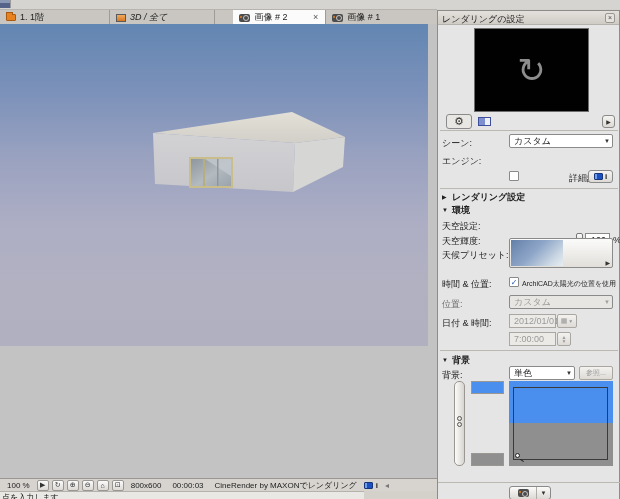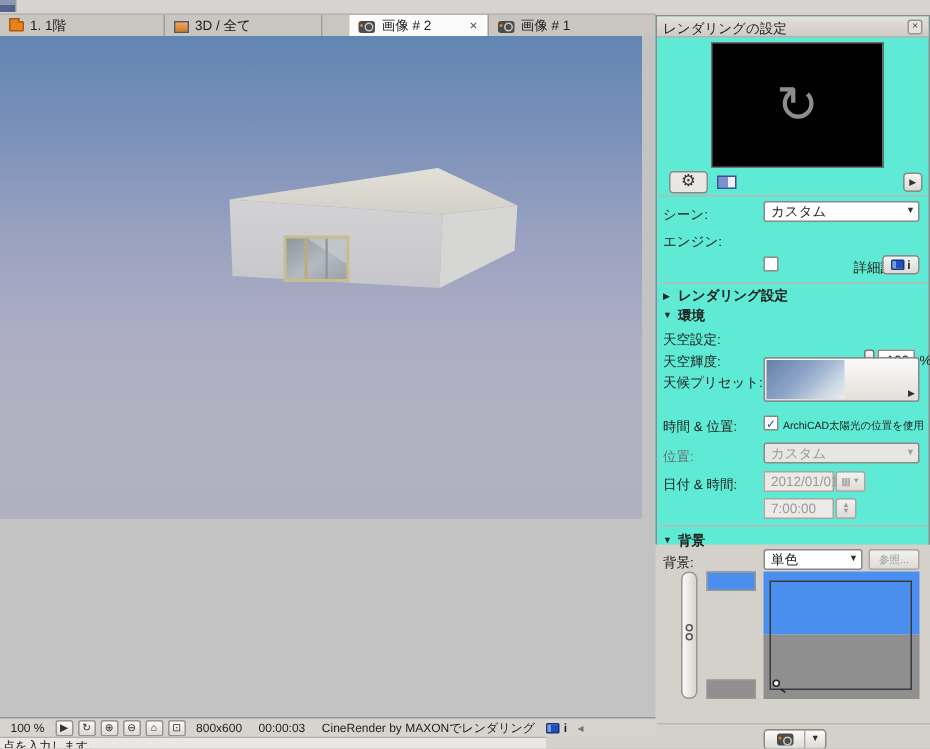--- a/index.html
+++ b/index.html
@@ -35,21 +35,21 @@
   .vp-btn { height:11px; min-width:12px; border:1px solid #9a9793; border-radius:2px; background:linear-gradient(#fbfbfb,#dcdad6); display:flex; align-items:center; justify-content:center; font-size:7px; color:#333; }
   .vp-text { white-space:nowrap; color:#222; padding:0 4px; }
   .cine-icon { width:9px; height:7px; background:linear-gradient(90deg,#6fa0e8 30%,#1d4fc0 30%); border:1px solid #16357a; border-radius:1px; }
   .info-i { font-size:8px; font-weight:bold; color:#222; }
 
   
   .statusbar { position:absolute; left:0; top:491px; width:364px; height:8px; background:#eae8e4; border-top:1px solid #b5b2ad; overflow:hidden; }
   .statusbar span { position:absolute; left:2px; top:0px; font-size:8px; color:#111; }
 
   
-  .panel { position:absolute; left:437px; top:10px; width:183px; height:353px; background:#5eead4; border:1px solid #8c8c8c; border-bottom:none; }
+  .panel { position:absolute; left:437px; top:10px; width:183px; height:489px; background:#e5e5e5; border:1px solid #8c8c8c; border-bottom:none; }
   .p-abs { position:absolute; }
   .p-title { left:0; top:0; width:100%; height:14px; background:linear-gradient(#e4e1dc,#cfccc6); border-bottom:1px solid #b5b2ad; }
   .p-title-text { position:absolute; left:4px; top:2px; }
   .p-close { position:absolute; right:4px; top:2px; width:10px; height:10px; border:1px solid #9a9793; border-radius:2px; background:#e6e3de; font-size:7px; line-height:8px; text-align:center; color:#444; }
   .p-preview { left:36px; top:17px; width:115px; height:84px; background:#010101; border:1px solid #6e6e6e; display:flex; align-items:center; justify-content:center; }
   .refresh-glyph { color:#8d8d8d; font-size:34px; line-height:34px; }
   .tool-btn { border:1px solid #8a8a8a; border-radius:3px; background:linear-gradient(#f5f4f2,#dddad5); display:flex; align-items:center; justify-content:center; }
   .gear-btn { left:8px; top:103px; width:26px; height:15px; background:#e9e7e3; }
   .gear-glyph { font-size:11px; line-height:11px; color:#333; }
   .panes-icon { left:40px; top:106px; width:13px; height:9px; border:1px solid #3d4f9a; background:linear-gradient(90deg,#7e8fd0 55%, #eef0f8 55%); }
@@ -94,21 +94,21 @@
 
   <div class="top-strip">
     <div class="clip-icon"></div>
   </div>
 
   <div class="tabbar">
     <div class="tab" style="width:120px;">
       <span class="folder-icon"></span>
       <span class="tab-label">1. 1階</span>
     </div>
-    <div class="tab" style="width:115px;">
+    <div class="tab" style="width:115px;font-style:italic;">
       <span class="mon-icon"></span>
       <span class="tab-label">3D / 全て</span>
     </div>
     <div class="tab active" style="width:101px;margin-left:18px;">
       <span class="cam-icon"></span>
       <span class="tab-label">画像 # 2</span>
       <span class="tab-close">×</span>
     </div>
     <div class="tab" style="width:121px; border-right:none;">
       <span class="cam-icon"></span>

